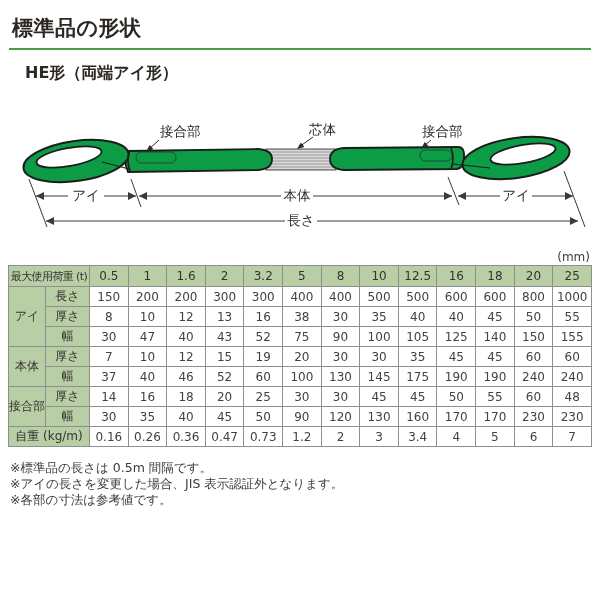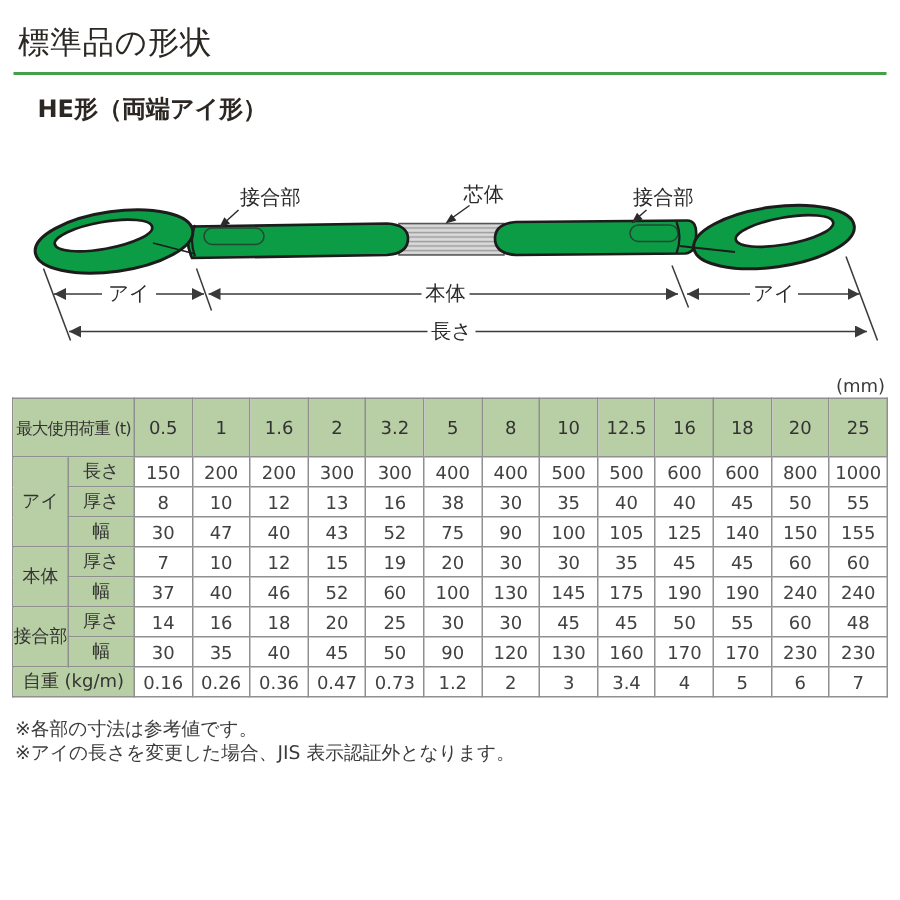--- a/index.html
+++ b/index.html
@@ -11,21 +11,21 @@
     font-family: "DejaVu Sans", "Liberation Sans", sans-serif;
     overflow: hidden;
   }
   .title-block {
     margin: 0 9px;
     padding: 14px 3px 6px;
     border-bottom: 2px solid #44a04a;
   }
   .page-title {
     font-size: 21px;
-    font-weight: normal;
+    font-weight: bold;
     color: #2b2723;
     letter-spacing: 0.5px;
   }
   .subtitle {
     margin: 13px 0 0 25px;
     font-size: 16px;
     font-weight: bold;
     color: #2b2723;
   }
   svg.diagram { display: block; margin: 19px 0 0 0; }
@@ -46,21 +46,21 @@
   table.spec th, table.spec td {
     border: 1px solid #8f8f8f;
     text-align: center;
     vertical-align: middle;
     height: 20px;
     padding: 0;
     font-weight: normal;
     white-space: nowrap;
     overflow: hidden;
   }
-  table.spec tr.hdr th { height: 39px; }
+  table.spec tr.hdr th { height: 21px; }
   table.spec .lbl { background: #b8cea4; color: #333; }
   table.spec .hdr-label { font-size: 11px; letter-spacing: -0.6px; }
   .notes {
     margin: 13px 0 0 10px;
     font-size: 12.5px;
     line-height: 16px;
     color: #3b3b3b;
   }
 </style>
 </head>
@@ -289,15 +289,16 @@
         <td>3.4</td>
         <td>4</td>
         <td>5</td>
         <td>6</td>
         <td>7</td>
       </tr>
     </tbody>
 </table>
 
 <div class="notes">
+  <div>※標準品の長さは 0.5m 間隔です。</div>
+  <div>※アイの長さを変更した場合、JIS 表示認証外となります。</div>
   <div>※各部の寸法は参考値です。</div>
-  <div>※アイの長さを変更した場合、JIS 表示認証外となります。</div>
 </div>
 
 </body></html>

